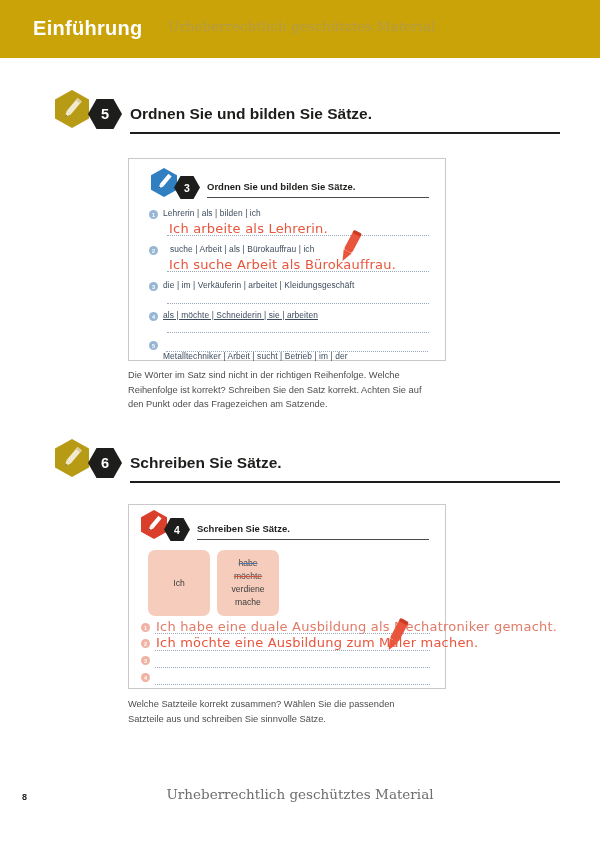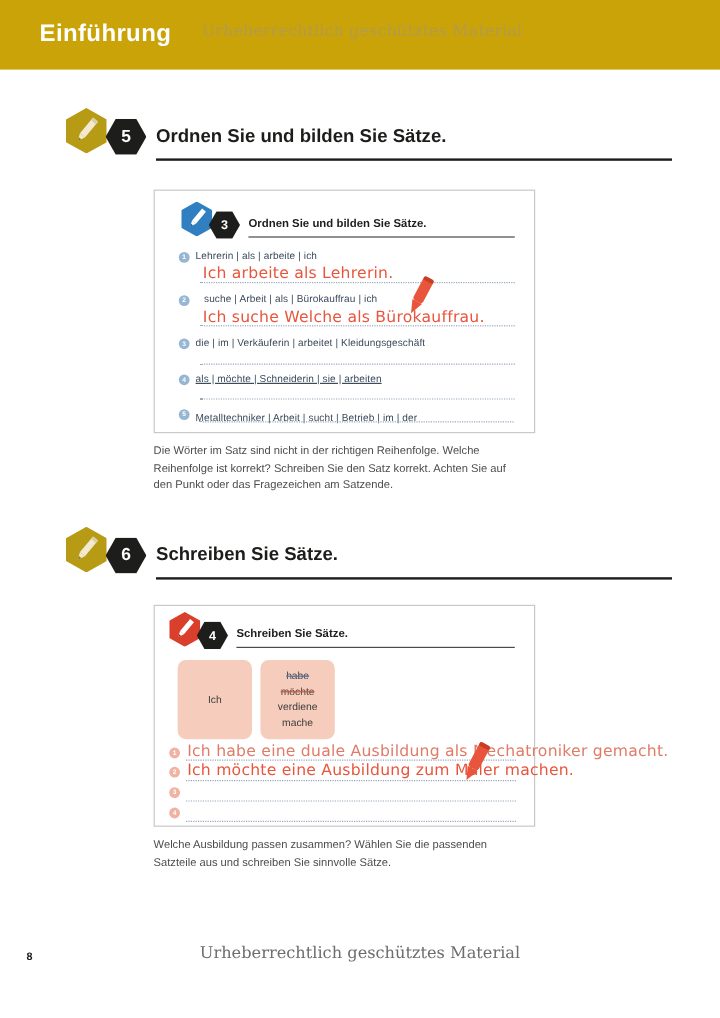--- a/index.html
+++ b/index.html
@@ -266,47 +266,47 @@
         <polygon points="10.8,18 15,18 12.9,22.8" fill="#ffffff"></polygon>
         <polygon points="11.9,20.6 13.9,20.6 12.9,22.8" fill="#1c4f7c"></polygon>
       </g>
     </svg>
   </div>
   <div class="ex-hex-num" style="left:45px; top:17px;">3</div>
   <div class="ex-title" style="left:78px; top:22px;">Ordnen Sie und bilden Sie Sätze.</div>
   <div class="ex-rule" style="left:78px; top:38px; width:222px;"></div>
 
   <div class="bullet bullet-blue" style="left:20px; top:51px;">1</div>
-  <div class="prompt" style="left:34px; top:49px;">Lehrerin | als | arbeite | ich</div>
+  <div class="prompt" style="left:34px; top:49px;">Lehrerin | als | bilden | ich</div>
   <div class="hand" style="left:40px; top:62px;">Ich arbeite als Lehrerin.</div>
   <div class="dotline" style="left:38px; top:76px; width:262px;"></div>
 
   <div class="bullet bullet-blue" style="left:20px; top:87px;">2</div>
   <div class="prompt" style="left:34px; top:85px;padding-left:7px;">suche | Arbeit | als | Bürokauffrau | ich</div>
-  <div class="hand" style="left:40px; top:98px;">Ich suche Welche als Bürokauffrau.</div>
+  <div class="hand" style="left:40px; top:98px;">Ich suche Arbeit als Bürokauffrau.</div>
   <div class="dotline" style="left:38px; top:112px; width:262px;"></div>
 
   <svg class="marker" style="left:200px; top:68px; width:42px; height:42px;" viewBox="0 0 42 42">
     <g transform="rotate(28 21 21)">
       <rect x="16" y="3" width="9" height="22" rx="2.5" fill="#e8553c"></rect>
       <polygon points="16,25 25,25 20.5,36" fill="#e8553c"></polygon>
       <rect x="16" y="3" width="9" height="3.4" rx="1.4" fill="#c93d25"></rect>
     </g>
   </svg>
 
   <div class="bullet bullet-blue" style="left:20px; top:123px;">3</div>
   <div class="prompt" style="left:34px; top:121px;">die | im | Verkäuferin | arbeitet | Kleidungsgeschäft</div>
   <div class="dotline" style="left:38px; top:144px; width:262px;"></div>
 
   <div class="bullet bullet-blue" style="left:20px; top:153px;">4</div>
   <div class="prompt" style="left:34px; top:151px;text-decoration:underline;">als | möchte | Schneiderin | sie | arbeiten</div>
   <div class="dotline" style="left:38px; top:173px; width:262px;"></div>
 
   <div class="bullet bullet-blue" style="left:20px; top:182px;">5</div>
-  <div class="prompt" style="left:34px; top:184px;">Metalltechniker | Arbeit | sucht | Betrieb | im | der</div>
+  <div class="prompt" style="left:34px; top:192px;">Metalltechniker | Arbeit | sucht | Betrieb | im | der</div>
 </div>
 <div class="dotline" style="left:166px; top:351px; width:262px;"></div>
 
 <div class="desc" style="left:128px; top:368px;">Die Wörter im Satz sind nicht in der richtigen Reihenfolge. Welche Reihenfolge ist korrekt? Schreiben Sie den Satz korrekt. Achten Sie auf den Punkt oder das Fragezeichen am Satzende.</div>
 
 <div class="section" style="top:437px">
   <div class="sec-head">
     <div class="hex hex-gold" style="left:55px; top:2px;">
       <svg class="pencil" viewBox="0 0 34 38">
         <g transform="rotate(40 17 19)">
@@ -365,16 +365,16 @@
 
   <svg class="marker" style="left:245px; top:110px; width:44px; height:44px;" viewBox="0 0 44 44">
     <g transform="rotate(28 22 22)">
       <rect x="17" y="3" width="9.5" height="23" rx="2.5" fill="#e8553c"></rect>
       <polygon points="17,26 26.5,26 21.7,37" fill="#e8553c"></polygon>
       <rect x="17" y="3" width="9.5" height="3.6" rx="1.4" fill="#c93d25"></rect>
     </g>
   </svg>
 </div>
 
-<div class="desc" style="left:128px; top:697px;">Welche Ausbildung passen zusammen? Wählen Sie die passenden Satzteile aus und schreiben Sie sinnvolle Sätze.</div>
+<div class="desc" style="left:128px; top:697px;">Welche Satzteile korrekt zusammen? Wählen Sie die passenden Satzteile aus und schreiben Sie sinnvolle Sätze.</div>
 
 <div class="page-num">8</div>
 <div class="footer-watermark">Urheberrechtlich geschütztes Material</div>
 
 </body></html>

